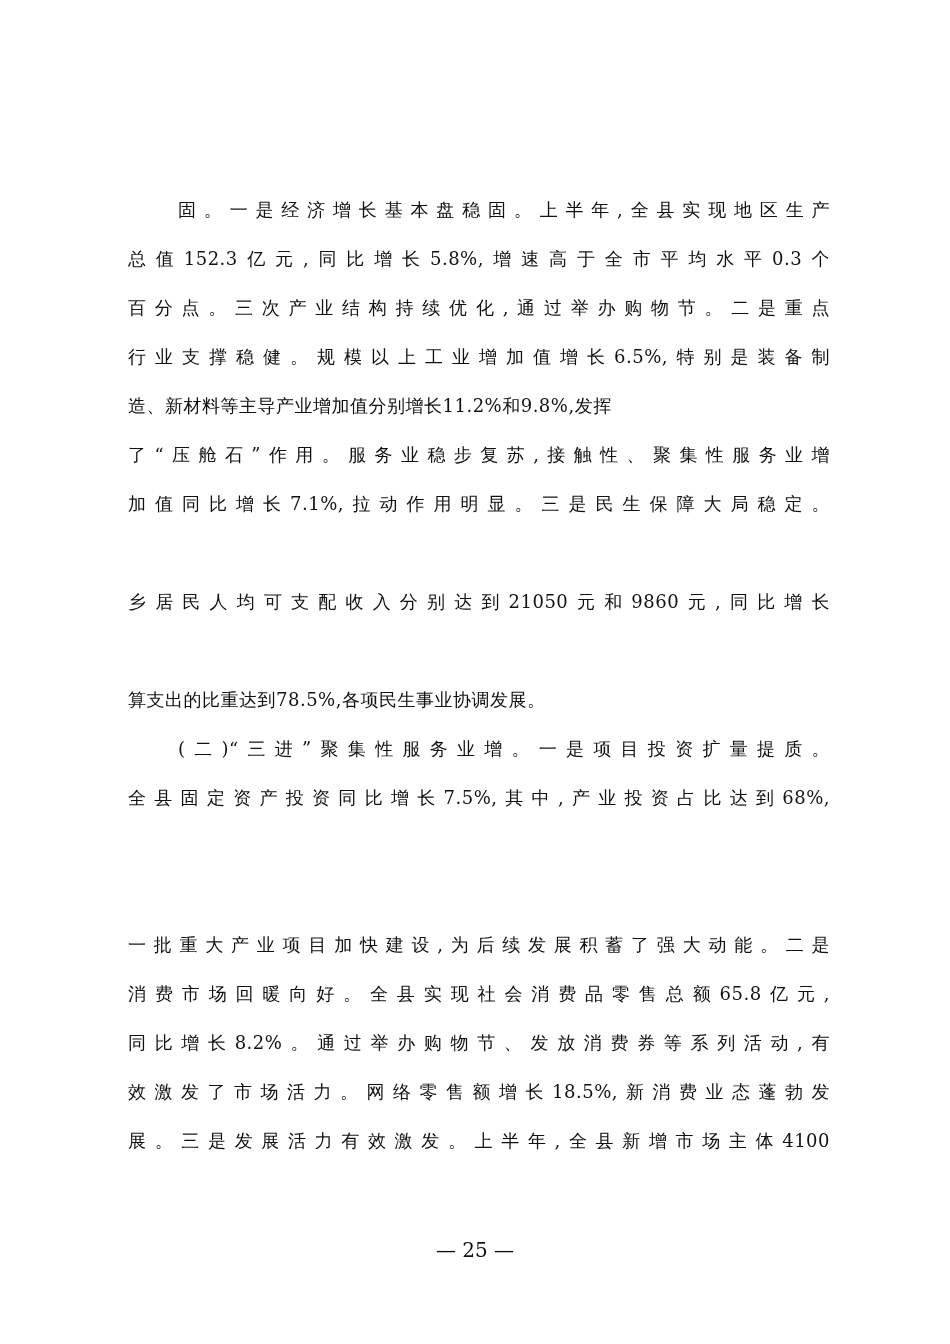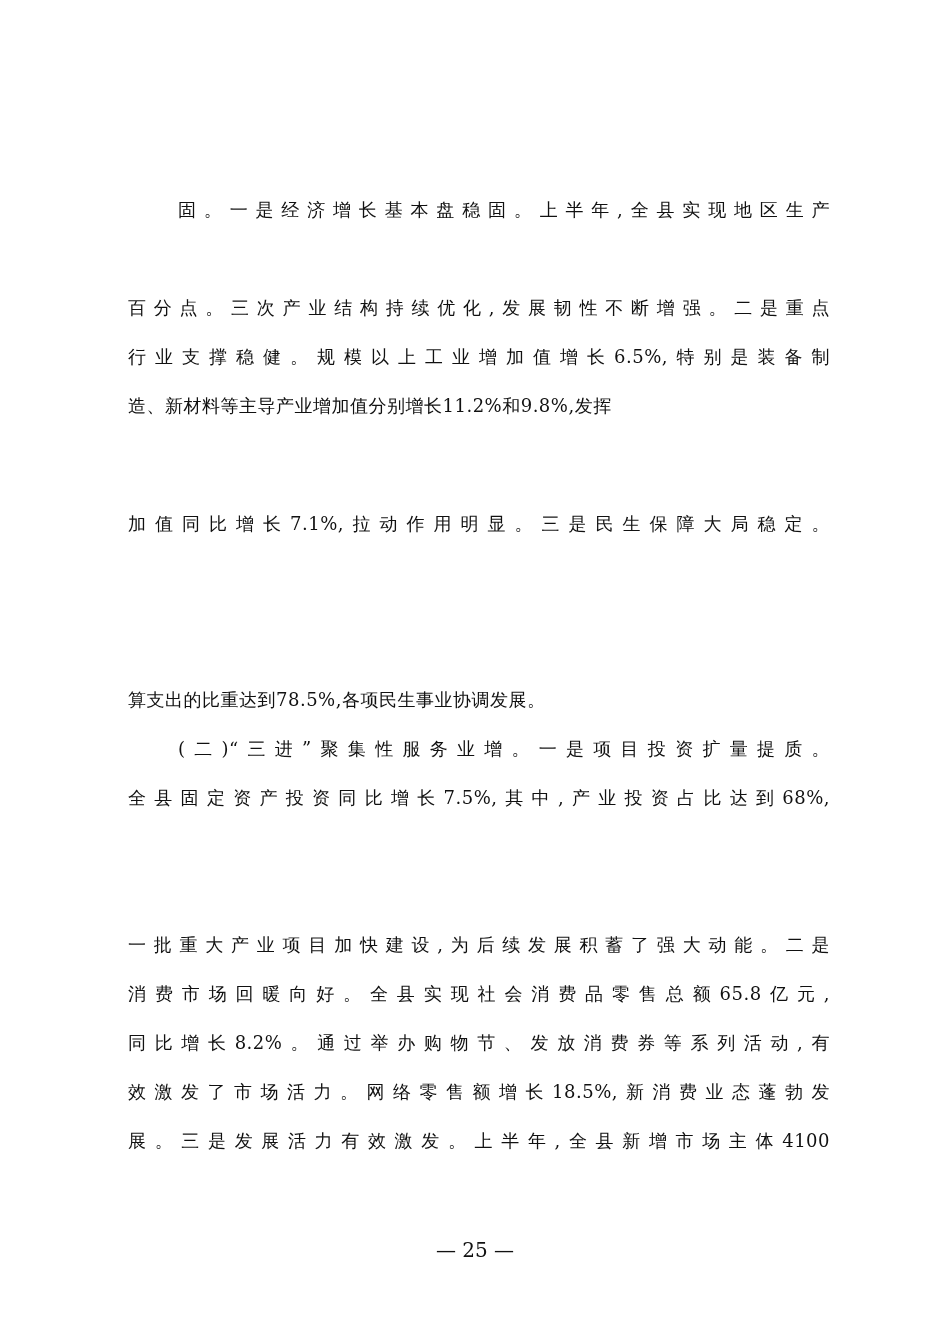--- a/index.html
+++ b/index.html
@@ -12,24 +12,27 @@
   .line.indent { left: 178px; width: 652px; }
   .line.nojust { text-align: left; text-align-last: left; }
   .pagenum { position: absolute; top: 1238px; left: 0; width: 950px; text-align: center;
              font-size: 20px; font-family: "DejaVu Serif", "Liberation Serif", serif; color: #111; }
 </style>
 </head>
 <body>
 
 <div class="page">
   <div class="line indent" style="top:190px">固。一是经济增长基本盘稳固。上半年,全县实现地区生产</div>
-  <div class="line" style="top:288px">百分点。三次产业结构持续优化,发展韧性不断增强。二是重点</div>
+  <div class="line" style="top:239px">总值152.3亿元,同比增长5.8%,增速高于全市平均水平0.3个</div>
+  <div class="line" style="top:288px">百分点。三次产业结构持续优化,通过举办购物节。二是重点</div>
   <div class="line" style="top:337px">行业支撑稳健。规模以上工业增加值增长6.5%,特别是装备制</div>
   <div class="line nojust" style="top:386px">造、新材料等主导产业增加值分别增长11.2%和9.8%,发挥</div>
-  <div class="line" style="top:504px">加值同比增长7.1%,拉动作用明显。三是民生保障大局稳定。</div>
+  <div class="line" style="top:435px">了“压舱石”作用。服务业稳步复苏,接触性、聚集性服务业增</div>
+  <div class="line" style="top:484px">加值同比增长7.1%,拉动作用明显。三是民生保障大局稳定。</div>
+  <div class="line" style="top:582px">乡居民人均可支配收入分别达到21050元和9860元,同比增长</div>
   <div class="line nojust" style="top:680px">算支出的比重达到78.5%,各项民生事业协调发展。</div>
   <div class="line indent" style="top:729px">(二)“三进”聚集性服务业增。一是项目投资扩量提质。</div>
   <div class="line" style="top:778px">全县固定资产投资同比增长7.5%,其中,产业投资占比达到68%,</div>
   <div class="line" style="top:925px">一批重大产业项目加快建设,为后续发展积蓄了强大动能。二是</div>
   <div class="line" style="top:974px">消费市场回暖向好。全县实现社会消费品零售总额65.8亿元,</div>
   <div class="line" style="top:1023px">同比增长8.2%。通过举办购物节、发放消费券等系列活动,有</div>
   <div class="line" style="top:1072px">效激发了市场活力。网络零售额增长18.5%,新消费业态蓬勃发</div>
   <div class="line" style="top:1121px">展。三是发展活力有效激发。上半年,全县新增市场主体4100</div>
 
   <div class="pagenum">— 25 —</div>

